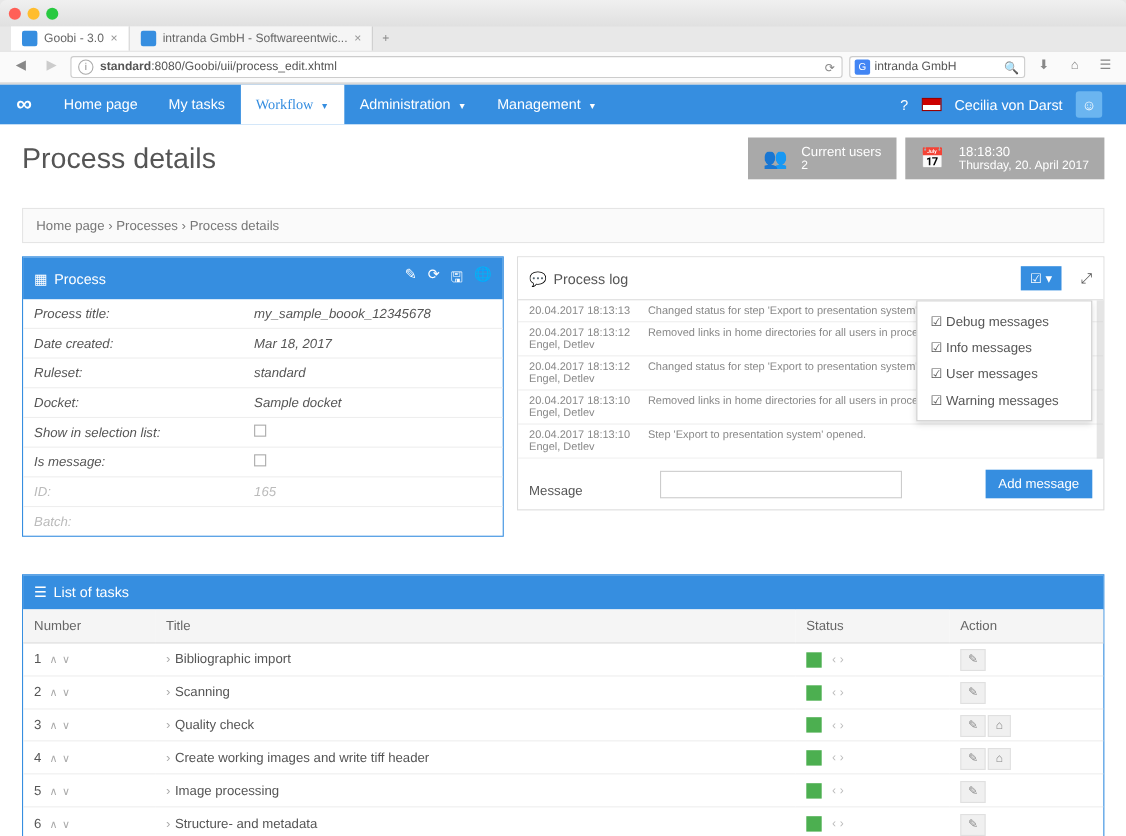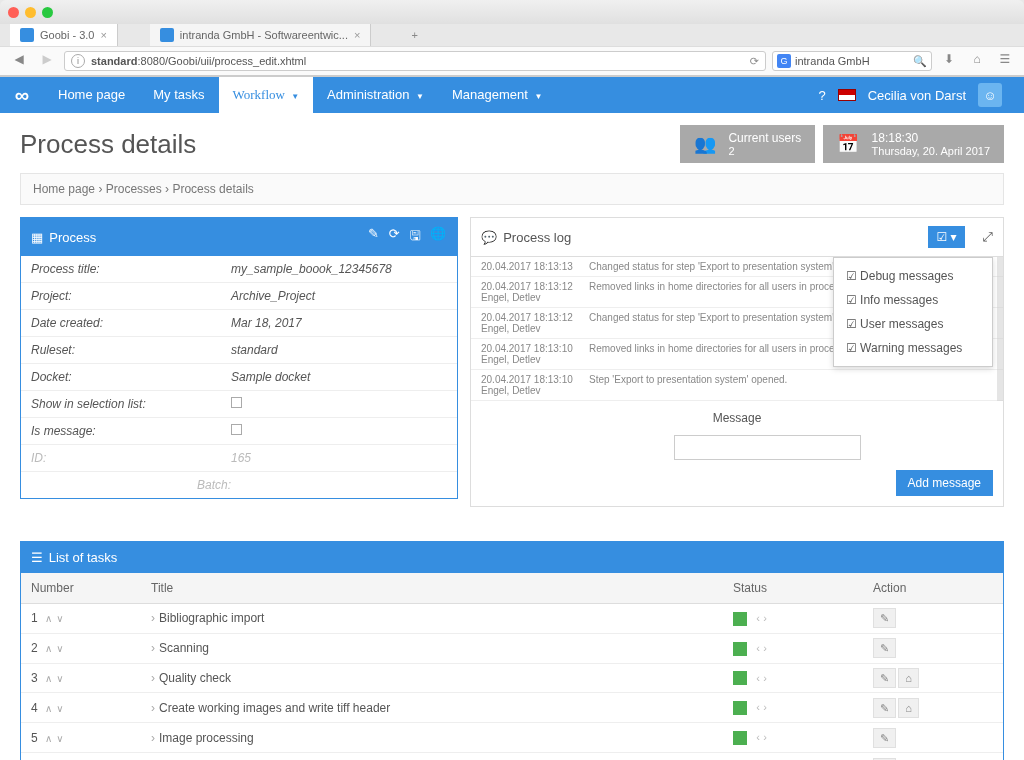--- a/index.html
+++ b/index.html
@@ -2,21 +2,21 @@
 <html><head>
 <meta charset="utf-8">
 <style>
 * { box-sizing: border-box; margin: 0; padding: 0; }
 body { font-family: -apple-system, "Helvetica Neue", Arial, sans-serif; font-size: 12px; color: #555; background: #f5f5f5; }
 .browser-chrome { background: #e8e8e8; border-bottom: 1px solid #ccc; }
 .title-bar { height: 24px; display: flex; align-items: center; padding: 0 8px; background: linear-gradient(#f0f0f0,#e0e0e0); border-radius: 6px 6px 0 0; }
 .traffic { display: flex; gap: 6px; margin-right: 12px; }
 .traffic span { width: 11px; height: 11px; border-radius: 50%; display: inline-block; }
 .tl-close { background: #ff5f57; } .tl-min { background: #ffbd2e; } .tl-max { background: #28c940; }
-.tabs-row { display: flex; align-items: center; padding-left: 10px; height: 22px; font-size: 11px; color: #666; gap: 32px; }
+.tabs-row { display: flex; align-items: center; padding-left: 10px; height: 22px; font-size: 11px; color: #666; }
 .browser-tab { display: flex; align-items: center; gap: 6px; padding: 0 10px; height: 22px; border-right: 1px solid #ccc; background: #f5f5f5; }
 .browser-tab.active { background: #fff; }
 .fav { width: 14px; height: 14px; background: #368ee0; border-radius: 2px; }
 .tab-x { color: #999; cursor: pointer; }
 .addr-bar { display: flex; align-items: center; gap: 6px; padding: 4px 8px; background: #fafafa; border-top: 1px solid #ddd; border-bottom: 1px solid #ccc; }
 .nav-btn { width: 22px; height: 18px; color: #888; text-align: center; }
 .url-box { flex: 1; display: flex; align-items: center; gap: 6px; background: #fff; border: 1px solid #ccc; border-radius: 3px; padding: 2px 6px; font-size: 11px; }
 .url-info { width: 14px; height: 14px; border: 1px solid #aaa; border-radius: 50%; font-size: 9px; text-align: center; line-height: 12px; color: #888; }
 .search-box { width: 160px; display: flex; align-items: center; gap: 4px; background: #fff; border: 1px solid #ccc; border-radius: 3px; padding: 2px 4px; font-size: 11px; }
 .g-icon { width: 14px; height: 14px; background: #4285f4; color: #fff; font-size: 9px; text-align: center; line-height: 14px; border-radius: 2px; }
@@ -32,42 +32,42 @@
 .flag { width: 18px; height: 12px; background: linear-gradient(#c00 50%,#fff 50%); border: 1px solid #900; }
 .user-avatar { width: 24px; height: 24px; background: #6bb5f0; border-radius: 3px; display: flex; align-items: center; justify-content: center; color: #fff; }
 
 .header-row { display: flex; align-items: center; padding: 12px 20px 10px 20px; }
 .page-title { font-size: 26px; font-weight: 300; color: #555; }
 .widget { margin-left: auto; display: flex; gap: 8px; }
 .widget-box { background: #a9a9a9; color: #fff; display: flex; align-items: center; padding: 6px 14px; gap: 12px; font-size: 11px; }
 .widget-icon { font-size: 18px; }
 .widget-text div:first-child { font-size: 12px; }
 
-.crumbs { margin: 0 20px 12px 20px; background: #fafafa; border: 1px solid #e5e5e5; padding: 8px 12px; font-size: 12px; color: #777; }
+.crumbs { margin: 16px 20px 12px 20px; background: #fafafa; border: 1px solid #e5e5e5; padding: 8px 12px; font-size: 12px; color: #777; }
 .crumbs a { color: #777; text-decoration: none; }
 
 .content { padding: 0 20px 20px 20px; display: flex; gap: 12px; }
 .col-left { width: 438px; } .col-right { flex: 1; }
 
 .panel { border: 1px solid #368ee0; margin-bottom: 14px; background: #fff; }
 .panel-gray { border-color: #ddd; }
 .panel-head { background: #368ee0; color: #fff; padding: 8px 10px; display: flex; align-items: center; gap: 6px; font-size: 13px; }
 .panel-head .icons { margin-left: auto; display: flex; gap: 10px; font-size: 13px; }
 .panel-gray .panel-head { background: #fff; color: #555; border-bottom: 1px solid #ddd; }
 .panel-body { }
 .kv-row { display: flex; border-bottom: 1px solid #eee; padding: 6px 10px; font-size: 12px; font-style: italic; }
-.kv-row:last-child { border-bottom: none; text-align: right; }
+.kv-row:last-child { border-bottom: none; }
 .kv-row.muted { color: #bbb; }
 .kv-label { width: 200px; } .kv-value { flex: 1; }
 .chk { width: 11px; height: 11px; border: 1px solid #aaa; display: inline-block; }
 
 .log-entries { position: relative; max-height: 150px; overflow: hidden; }
 .log-row { display: flex; padding: 4px 10px; border-bottom: 1px solid #eee; font-size: 10px; color: #888; }
 .log-meta { width: 108px; } .log-text { flex: 1; }
-.log-input-row { display: flex; align-items: center; gap: 10px; padding: 10px; flex-direction: column; }
+.log-input-row { display: flex; align-items: flex-end; gap: 10px; padding: 10px; }
 .log-input-row input { flex: 1; max-width: 220px; border: 1px solid #ccc; padding: 4px; margin-left: 60px; }
 .btn-primary { background: #368ee0; color: #fff; border: none; padding: 6px 12px; cursor: pointer; font-size: 12px; margin-left: auto; }
 .dropdown-menu { position: absolute; top: 0px; right: 10px; background: #fff; border: 1px solid #ccc; box-shadow: 0 2px 6px rgba(0,0,0,.15); padding: 6px 0; width: 160px; z-index: 10; }
 .dropdown-menu div { padding: 5px 12px; font-size: 12px; color: #555; cursor: pointer; }
 .dropdown-menu div::before { content: "☑ "; }
 
 .task-table { width: 100%; border-collapse: collapse; font-size: 12px; }
 .task-table th { background: #f5f5f5; text-align: left; padding: 8px 10px; border-bottom: 1px solid #ddd; color: #666; font-weight: normal; }
 .task-table td { padding: 7px 10px; border-bottom: 1px solid #eee; }
 .num-cell { width: 120px; } .status-cell { width: 140px; } .action-cell { width: 140px; }
@@ -176,24 +176,20 @@
             <span>🖫</span>
             <span>🌐</span>
           </span>
         </div>
         <div class="panel-body" id="process-rows">
             <div class="kv-row">
               <div class="kv-label">Process title:</div>
               <div class="kv-value">my_sample_boook_12345678</div>
             </div>
             <div class="kv-row">
-              <div class="kv-label">Project:</div>
-              <div class="kv-value">Archive_Project</div>
-            </div>
-            <div class="kv-row">
               <div class="kv-label">Date created:</div>
               <div class="kv-value">Mar 18, 2017</div>
             </div>
             <div class="kv-row">
               <div class="kv-label">Ruleset:</div>
               <div class="kv-value">standard</div>
             </div>
             <div class="kv-row">
               <div class="kv-label">Docket:</div>
               <div class="kv-value">Sample docket</div>

